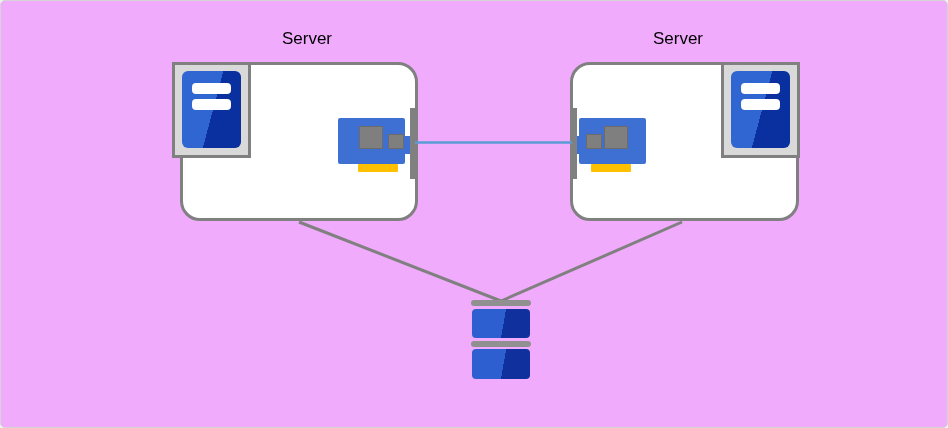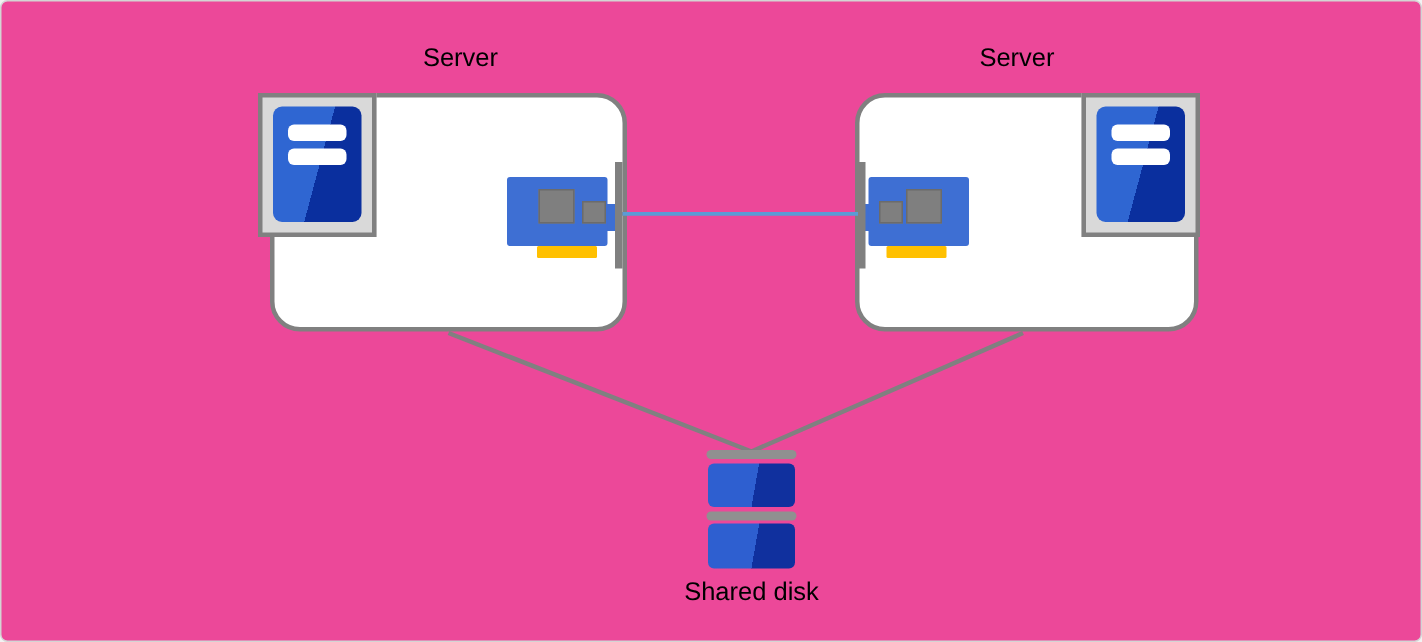--- a/index.html
+++ b/index.html
@@ -1,18 +1,18 @@
 <!DOCTYPE html>
 <html><head>
 <meta charset="utf-8">
 <style>
   html,body{margin:0;padding:0;background:#f3f3f3;}
   .canvas{
     position:relative;width:948px;height:428px;margin:0 auto;
-    background:#ec4899;border:1px solid #d4d4d4;border-radius:5px;
+    background:#f0abfc;border:1px solid #d4d4d4;border-radius:5px;
     box-sizing:border-box;overflow:hidden;
     font-family:"Liberation Sans","DejaVu Sans",sans-serif;color:#000;
   }
   .layer{position:absolute;left:0;top:0;}
   .label{position:absolute;font-size:17px;line-height:20px;white-space:nowrap;}
   .t-center{text-align:center;}
   .t-right{text-align:right;}
 
   .box{
     position:absolute;background:#ffffff;border:3px solid #808080;
@@ -101,15 +101,14 @@
   <div class="nic-part nic-gold" style="left:590px"></div>
 
   <div class="disk-bar" style="top:299px"></div>
   <div class="disk-platter" style="top:308px;height:29px"></div>
   <div class="disk-bar" style="top:340px"></div>
   <div class="disk-platter" style="top:348px;height:30px"></div>
 
   <div class="label t-center" style="left:206px;top:28px;width:200px">Server</div>
   <div class="label t-center" style="left:577px;top:28px;width:200px">Server</div>
   <div class="label t-right" style="left:223px;top:132px;width:100px">NIC</div>
-  <div class="label t-center" style="left:400px;top:384px;width:200px">Shared disk</div>
 
 </div>
 
 </body></html>

